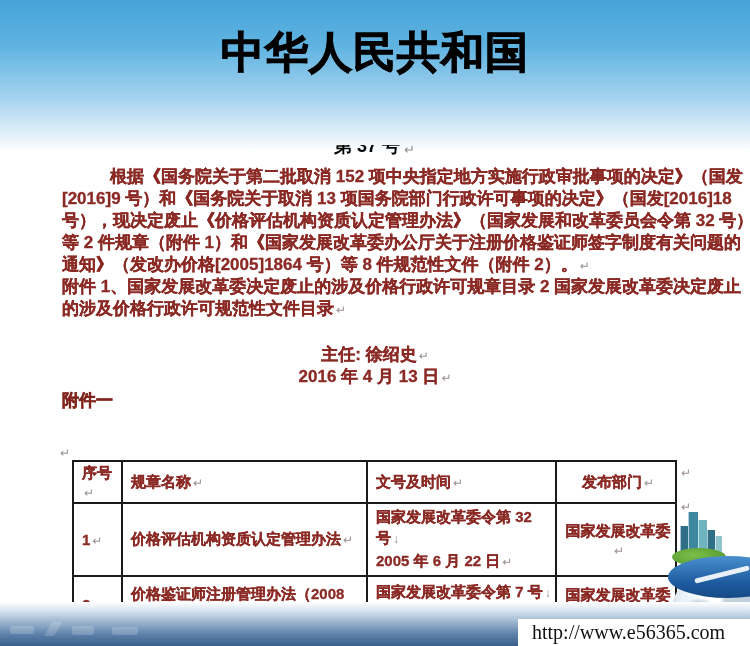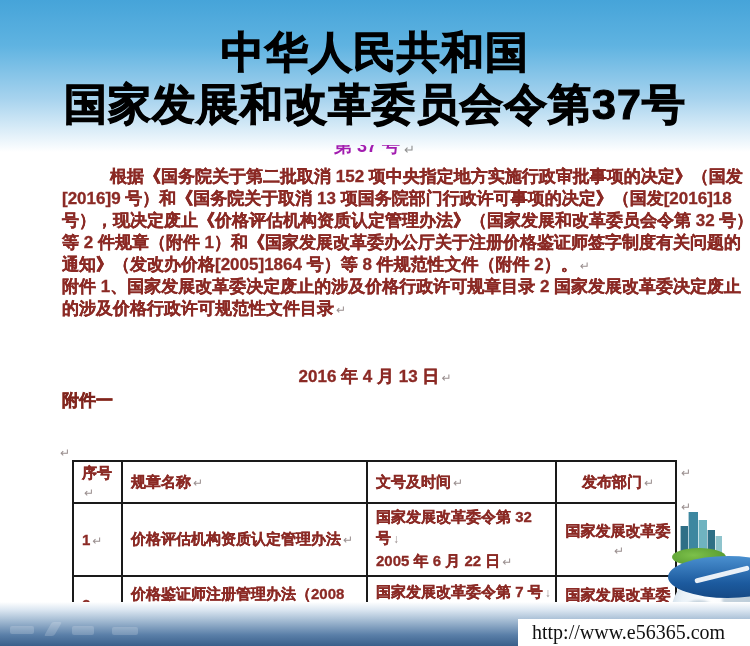--- a/index.html
+++ b/index.html
@@ -17,21 +17,21 @@
     position:absolute;left:0;top:26px;width:750px;text-align:center;
     color:#000;font-weight:700;-webkit-text-stroke:1.1px #000;
     font-size:43px;line-height:52px;letter-spacing:1px;white-space:nowrap;
   }
   
   .frag-clip{
     position:absolute;left:334px;top:145px;height:12px;width:70px;overflow:hidden;
   }
   .frag-clip .frag-text{
     display:block;transform:translateY(-11px);
-    color:#a21caf;font-weight:700;font-size:18px;white-space:nowrap;
+    color:#000000;font-weight:700;font-size:18px;white-space:nowrap;
   }
   .frag-mark{position:absolute;left:404px;top:142px;color:#8f8f8f;font-size:13px;}
   
   .doc-body{
     position:absolute;left:62px;top:166px;width:636px;
     color:#8b2a25;font-weight:700;font-size:17px;line-height:22px;
     -webkit-text-stroke:0.3px #8b2a25;
   }
   .doc-body .line{white-space:nowrap;height:22px;}
   .doc-body .indent{padding-left:48px;}
@@ -113,38 +113,40 @@
 </style>
 </head>
 <body>
 
 <div class="stage">
 
   <div class="sky"></div>
 
   <div class="title">
     <div>中华人民共和国</div>
-    <div>国家发展和改革委员会令第37号</div>
   </div>
 
   <div class="frag-clip">
     <span class="frag-text">第 37 号</span>
   </div>
   <span class="frag-mark">↵</span>
 
   <div class="doc-body">
     <div class="line indent">根据《国务院关于第二批取消 152 项中央指定地方实施行政审批事项的决定》（国发</div>
     <div class="line">[2016]9 号）和《国务院关于取消 13 项国务院部门行政许可事项的决定》（国发[2016]18</div>
     <div class="line">号），现决定废止《价格评估机构资质认定管理办法》（国家发展和改革委员会令第 32 号）</div>
     <div class="line">等 2 件规章（附件 1）和《国家发展改革委办公厅关于注册价格鉴证师签字制度有关问题的</div>
     <div class="line"><span>通知》（发改办价格[2005]1864 号）等 8 件规范性文件（附件 2）。</span><span class="mk">↵</span></div>
     <div class="line">附件 1、国家发展改革委决定废止的涉及价格行政许可规章目录 2 国家发展改革委决定废止</div>
     <div class="line"><span>的涉及价格行政许可规范性文件目录</span><span class="mk">↵</span></div>
   </div>
 
+  <div class="center-line" style="top:344px;">
+    <span>主任: 徐绍史</span><span class="mk">↵</span>
+  </div>
   <div class="center-line" style="top:366px;">
     <span>2016 年 4 月 13 日</span><span class="mk">↵</span>
   </div>
 
   <div class="attach-label">附件一</div>
 
   <span class="pilcrow-free" style="left:60px;top:446px;">↵</span>
 
   <table class="doc-table">
     <tbody>

